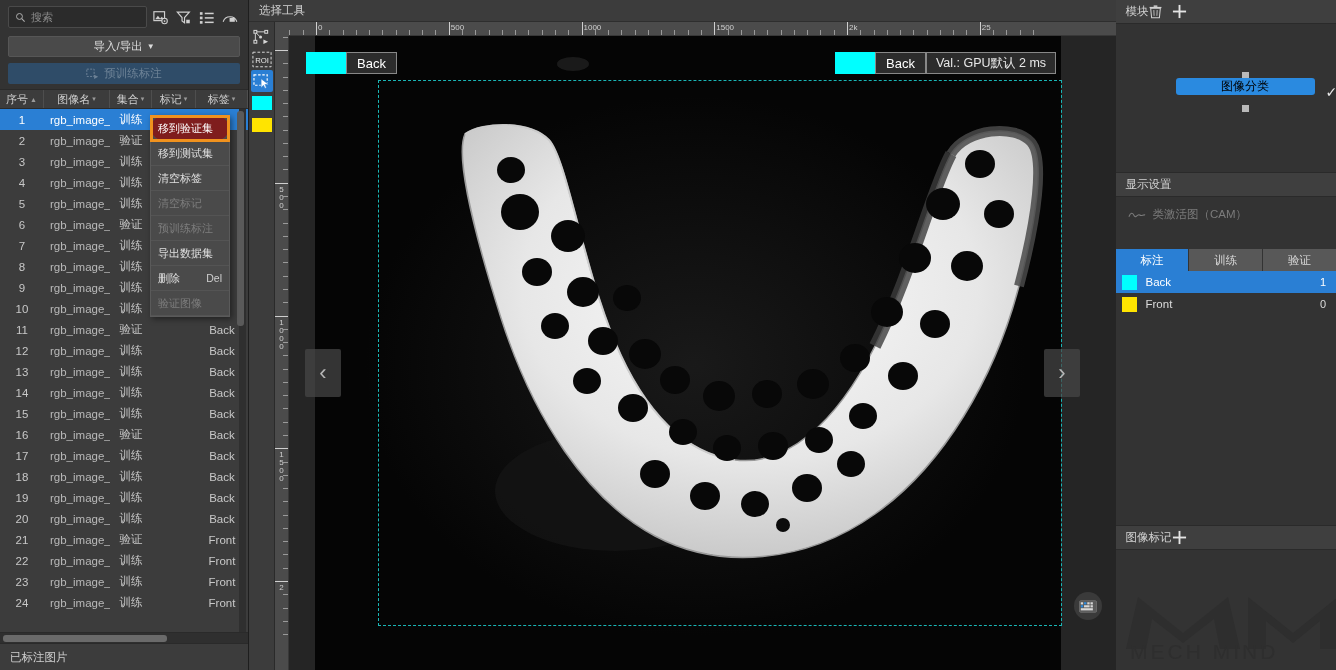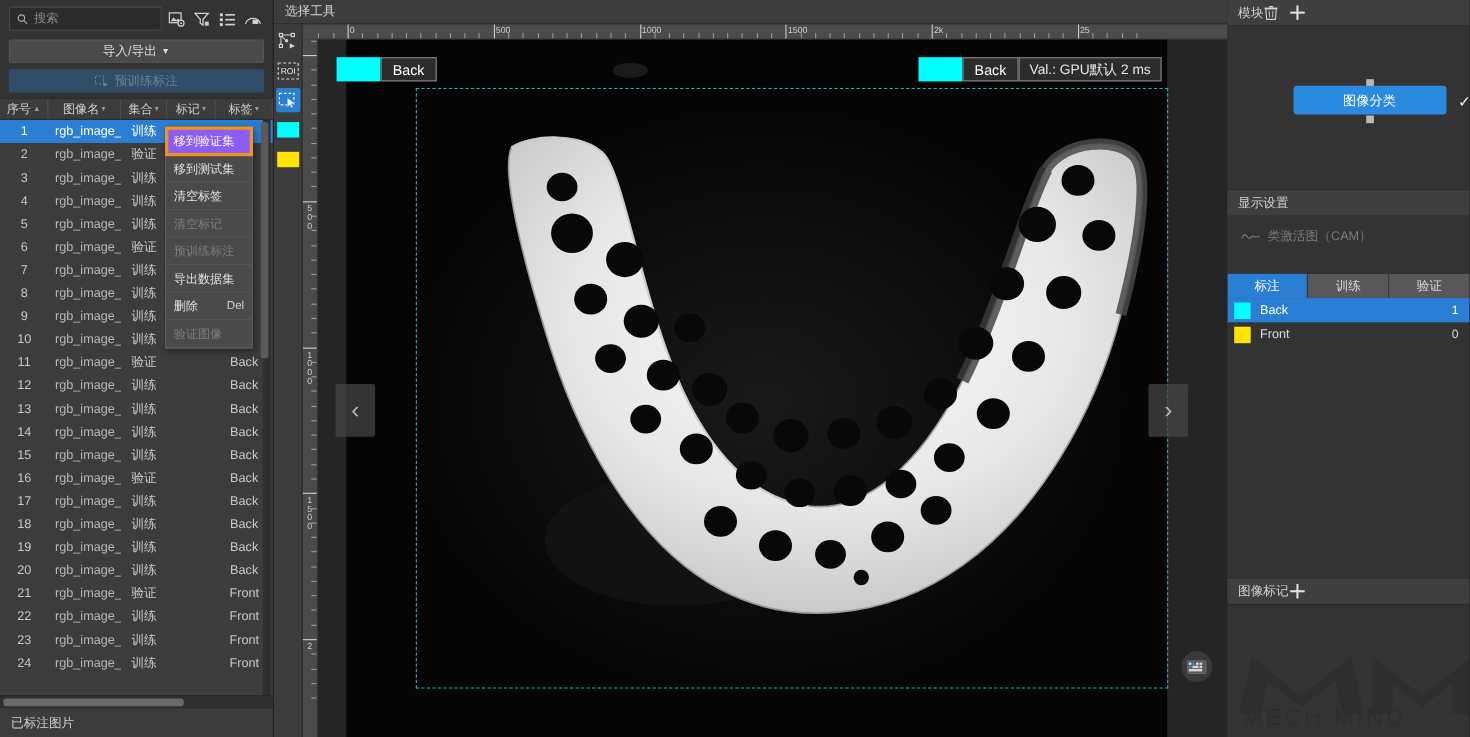--- a/index.html
+++ b/index.html
@@ -89,34 +89,34 @@
     height: 25px; display: flex; align-items: center; justify-content: space-between;
     padding: 0 7px; font-size: 11px; color: #e0e0e0; cursor: pointer;
     border-bottom: 1px solid #545454;
   }
   .ctx-item.disabled { color: #7d7d7d; cursor: default; }
   .ctx-item .shortcut { color: #cfcfcf; font-size: 10.5px; }
   .ctx-highlight {
     position: absolute; left: 150px; top: 115px; width: 80px; height: 27px;
     border: 3px solid #f0921e; z-index: 62; pointer-events: none; box-sizing: border-box;
   }
-  .ctx-item.first { background: #8b5cf6; color: #fff; }
+  .ctx-item.first { background: #7f1d1d; color: #fff; border-radius: 12px; }
 
   
   .center { width: 1006px; height: 670px; display: flex; flex-direction: column; background: #3c3c3c; position: relative; }
   .center-header {
     height: 22px; background: #3c3c3c; display: flex; align-items: center;
     padding-left: 10px; font-size: 11.5px; color: #d2d2d2;
     border-bottom: 1px solid #2e2e2e;
   }
   .center-main { flex: 1; display: flex; position: relative; background: #2b2b2b; }
 
   .vtoolbar {
     width: 26px; background: #3c3c3c; display: flex; flex-direction: column;
-    align-items: center; padding-top: 4px; gap: 5px; border-right: 1px solid #2a2a2a;
+    align-items: center; padding-top: 4px; border-right: 1px solid #2a2a2a;
   }
   .vtool {
     width: 22px; height: 22px; display: flex; align-items: center; justify-content: center;
     border-radius: 2px; cursor: pointer; color: #d6d6d6; font-size: 9px;
   }
   .vtool.active { background: #2a7fd4; }
   .sw-cyan { width: 20px; height: 14px; background: #00ffff; }
   .sw-yellow { width: 20px; height: 14px; background: #ffe400; }
 
   .canvas-area { flex: 1; position: relative; overflow: hidden; background: #2b2b2b; }
@@ -164,23 +164,23 @@
   
   .right-panel { width: 256px; height: 670px; background: #333333; display: flex; flex-direction: column; position: relative; }
   .sec-head {
     height: 24px; background: #3f3f3f; display: flex; align-items: center;
     justify-content: flex-start; padding: 0 8px 0 10px; font-size: 11.5px; color: #d2d2d2;
     border-bottom: 1px solid #2a2a2a;
   }
   .sec-head .actions { display: flex; gap: 10px; align-items: center; }
   .modules-canvas { height: 148px; background: #333333; position: relative; }
   .node {
-    position: absolute; left: 60px; top: 54px; width: 139px; height: 26px;
+    position: absolute; left: 60px; top: 54px; width: 139px; height: 17px;
     background: #2a8ae0; border-radius: 3px; display: flex; align-items: center;
-    justify-content: center; color: #ffffff; font-size: 12px; cursor: pointer;
+    justify-content: center; color: #000000; font-size: 12px; cursor: pointer;
   }
   .node-handle { position: absolute; left: 126px; width: 7px; height: 7px; background: #b9b9b9; }
   .node-check { position: absolute; left: 210px; top: 60px; color: #e8e8e8; font-size: 14px; }
 
   .display-body { background: #333; height: 52px; padding: 10px 0 0 12px; }
   .cam-row { display: flex; align-items: center; gap: 7px; font-size: 11.5px; color: #7b7b7b; }
 
   .tabs3 { display: flex; height: 22px; margin: 0 0 0 0; }
   .tab3 {
     flex: 1; display: flex; align-items: center; justify-content: center;

